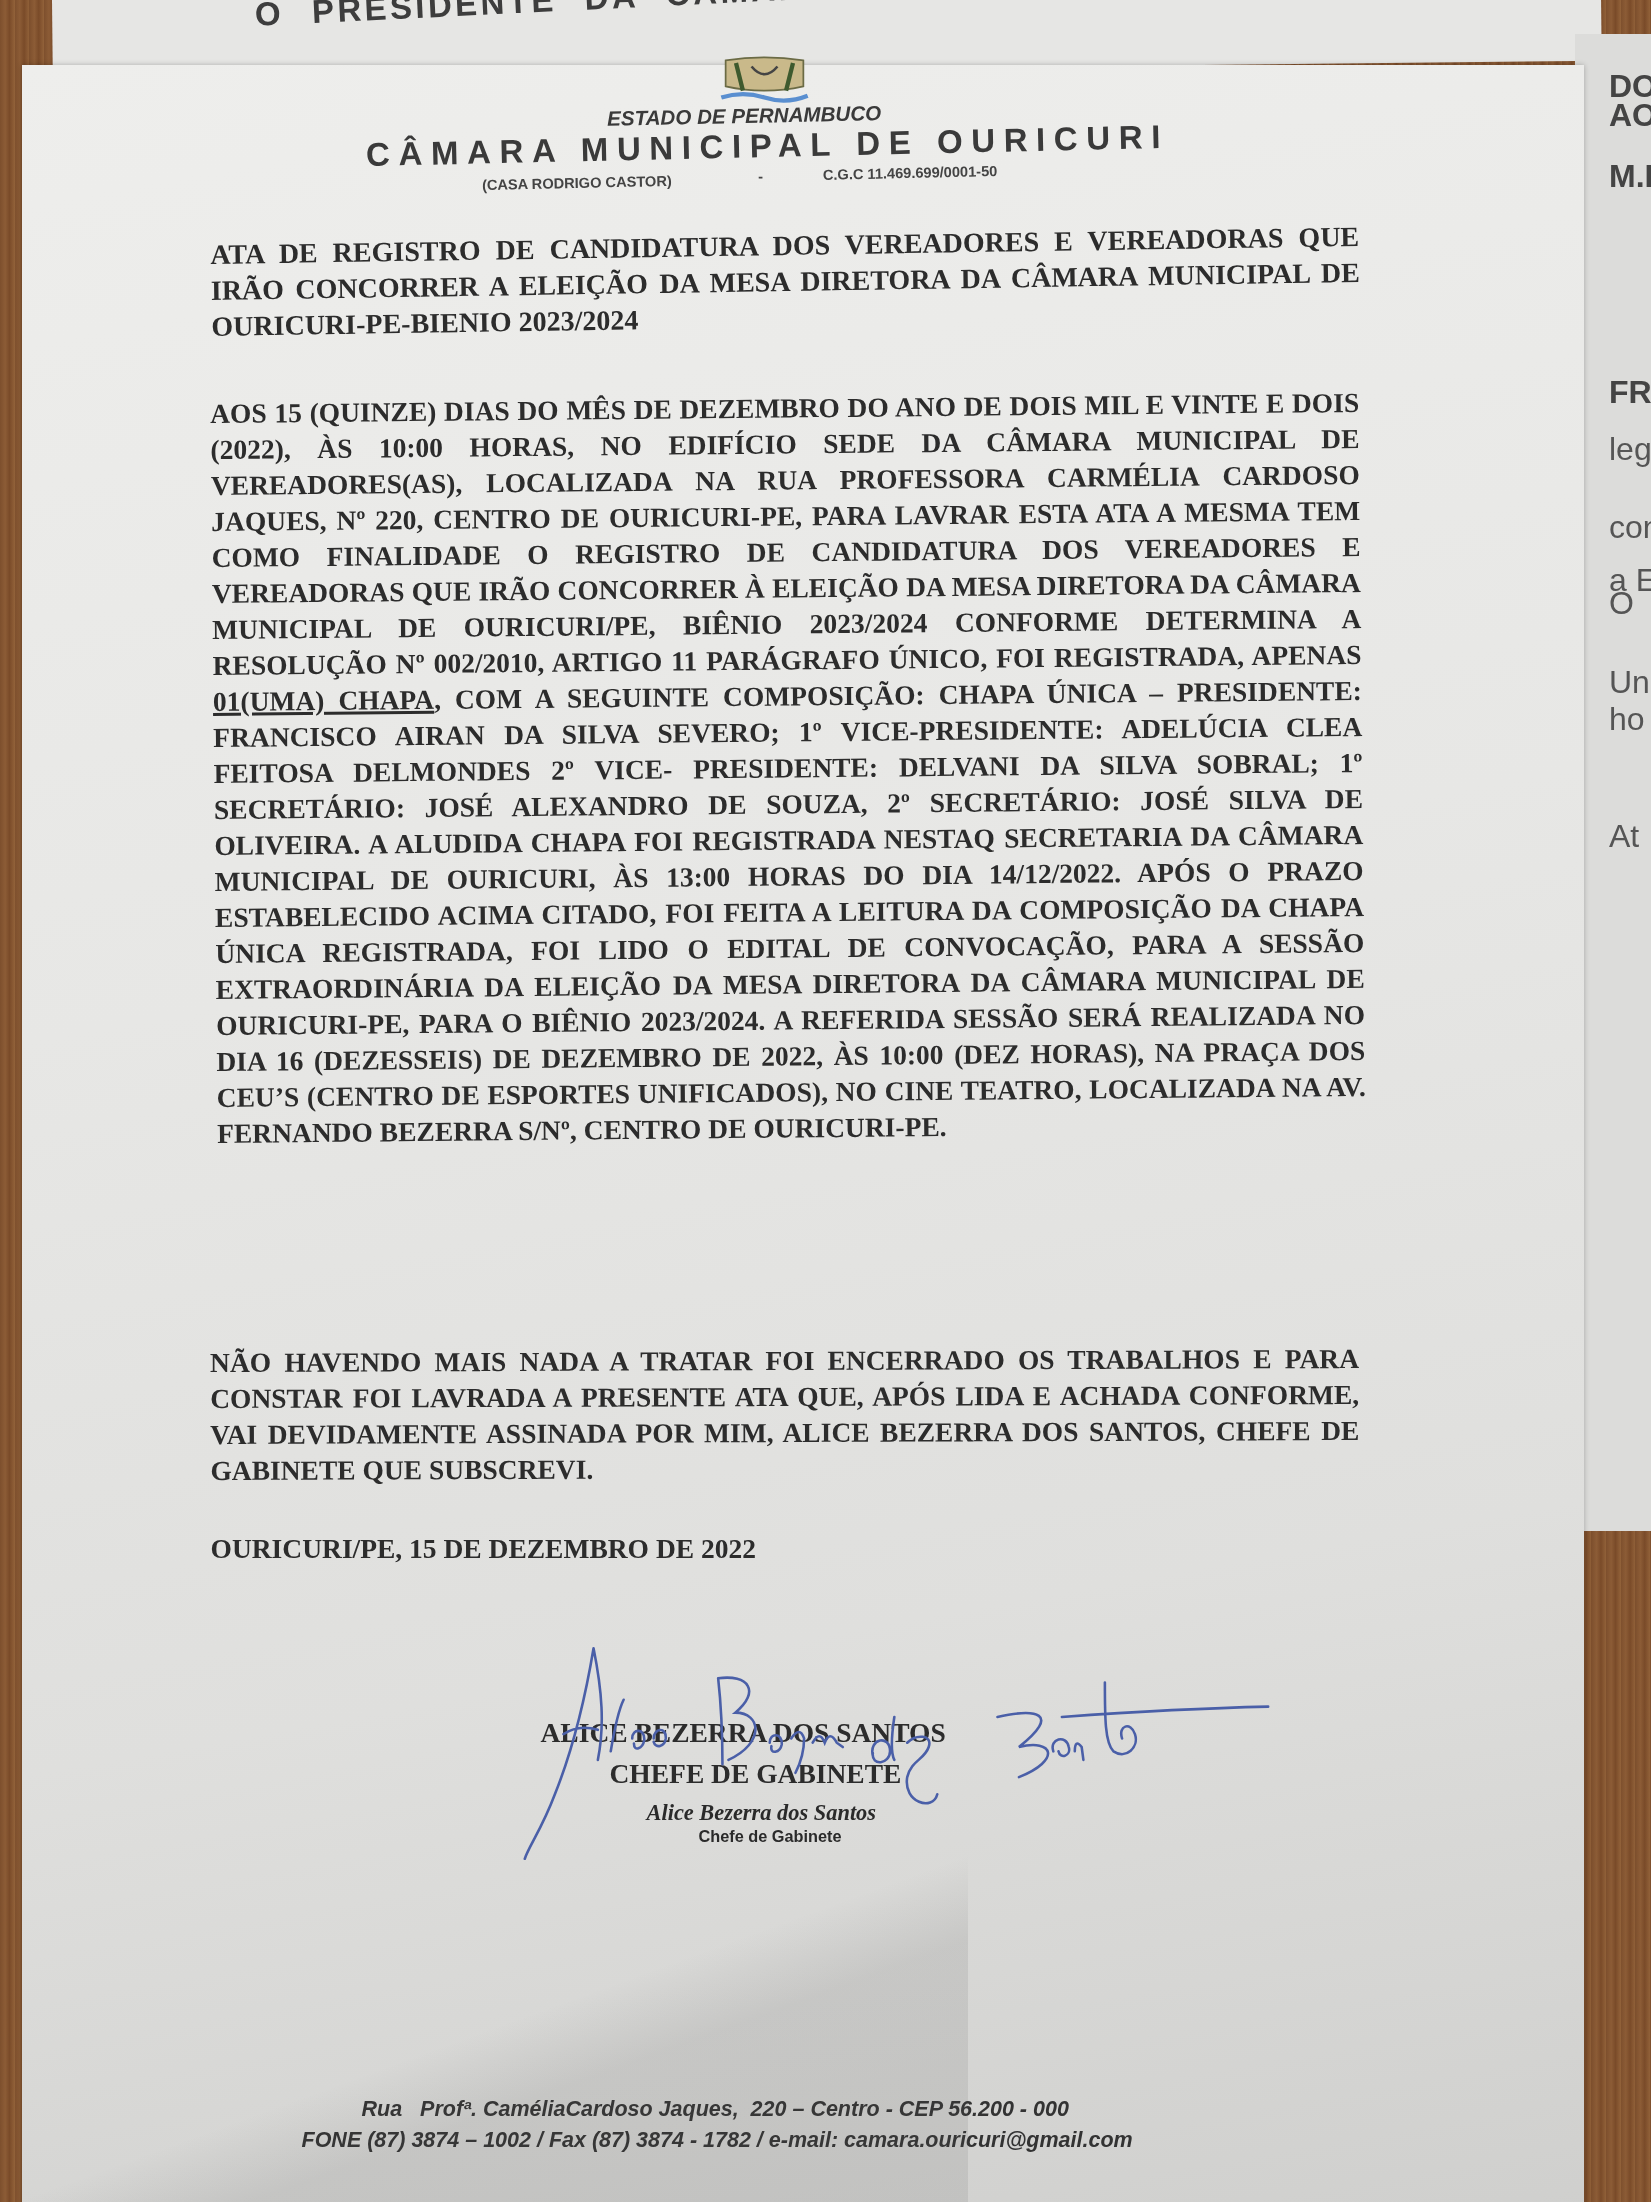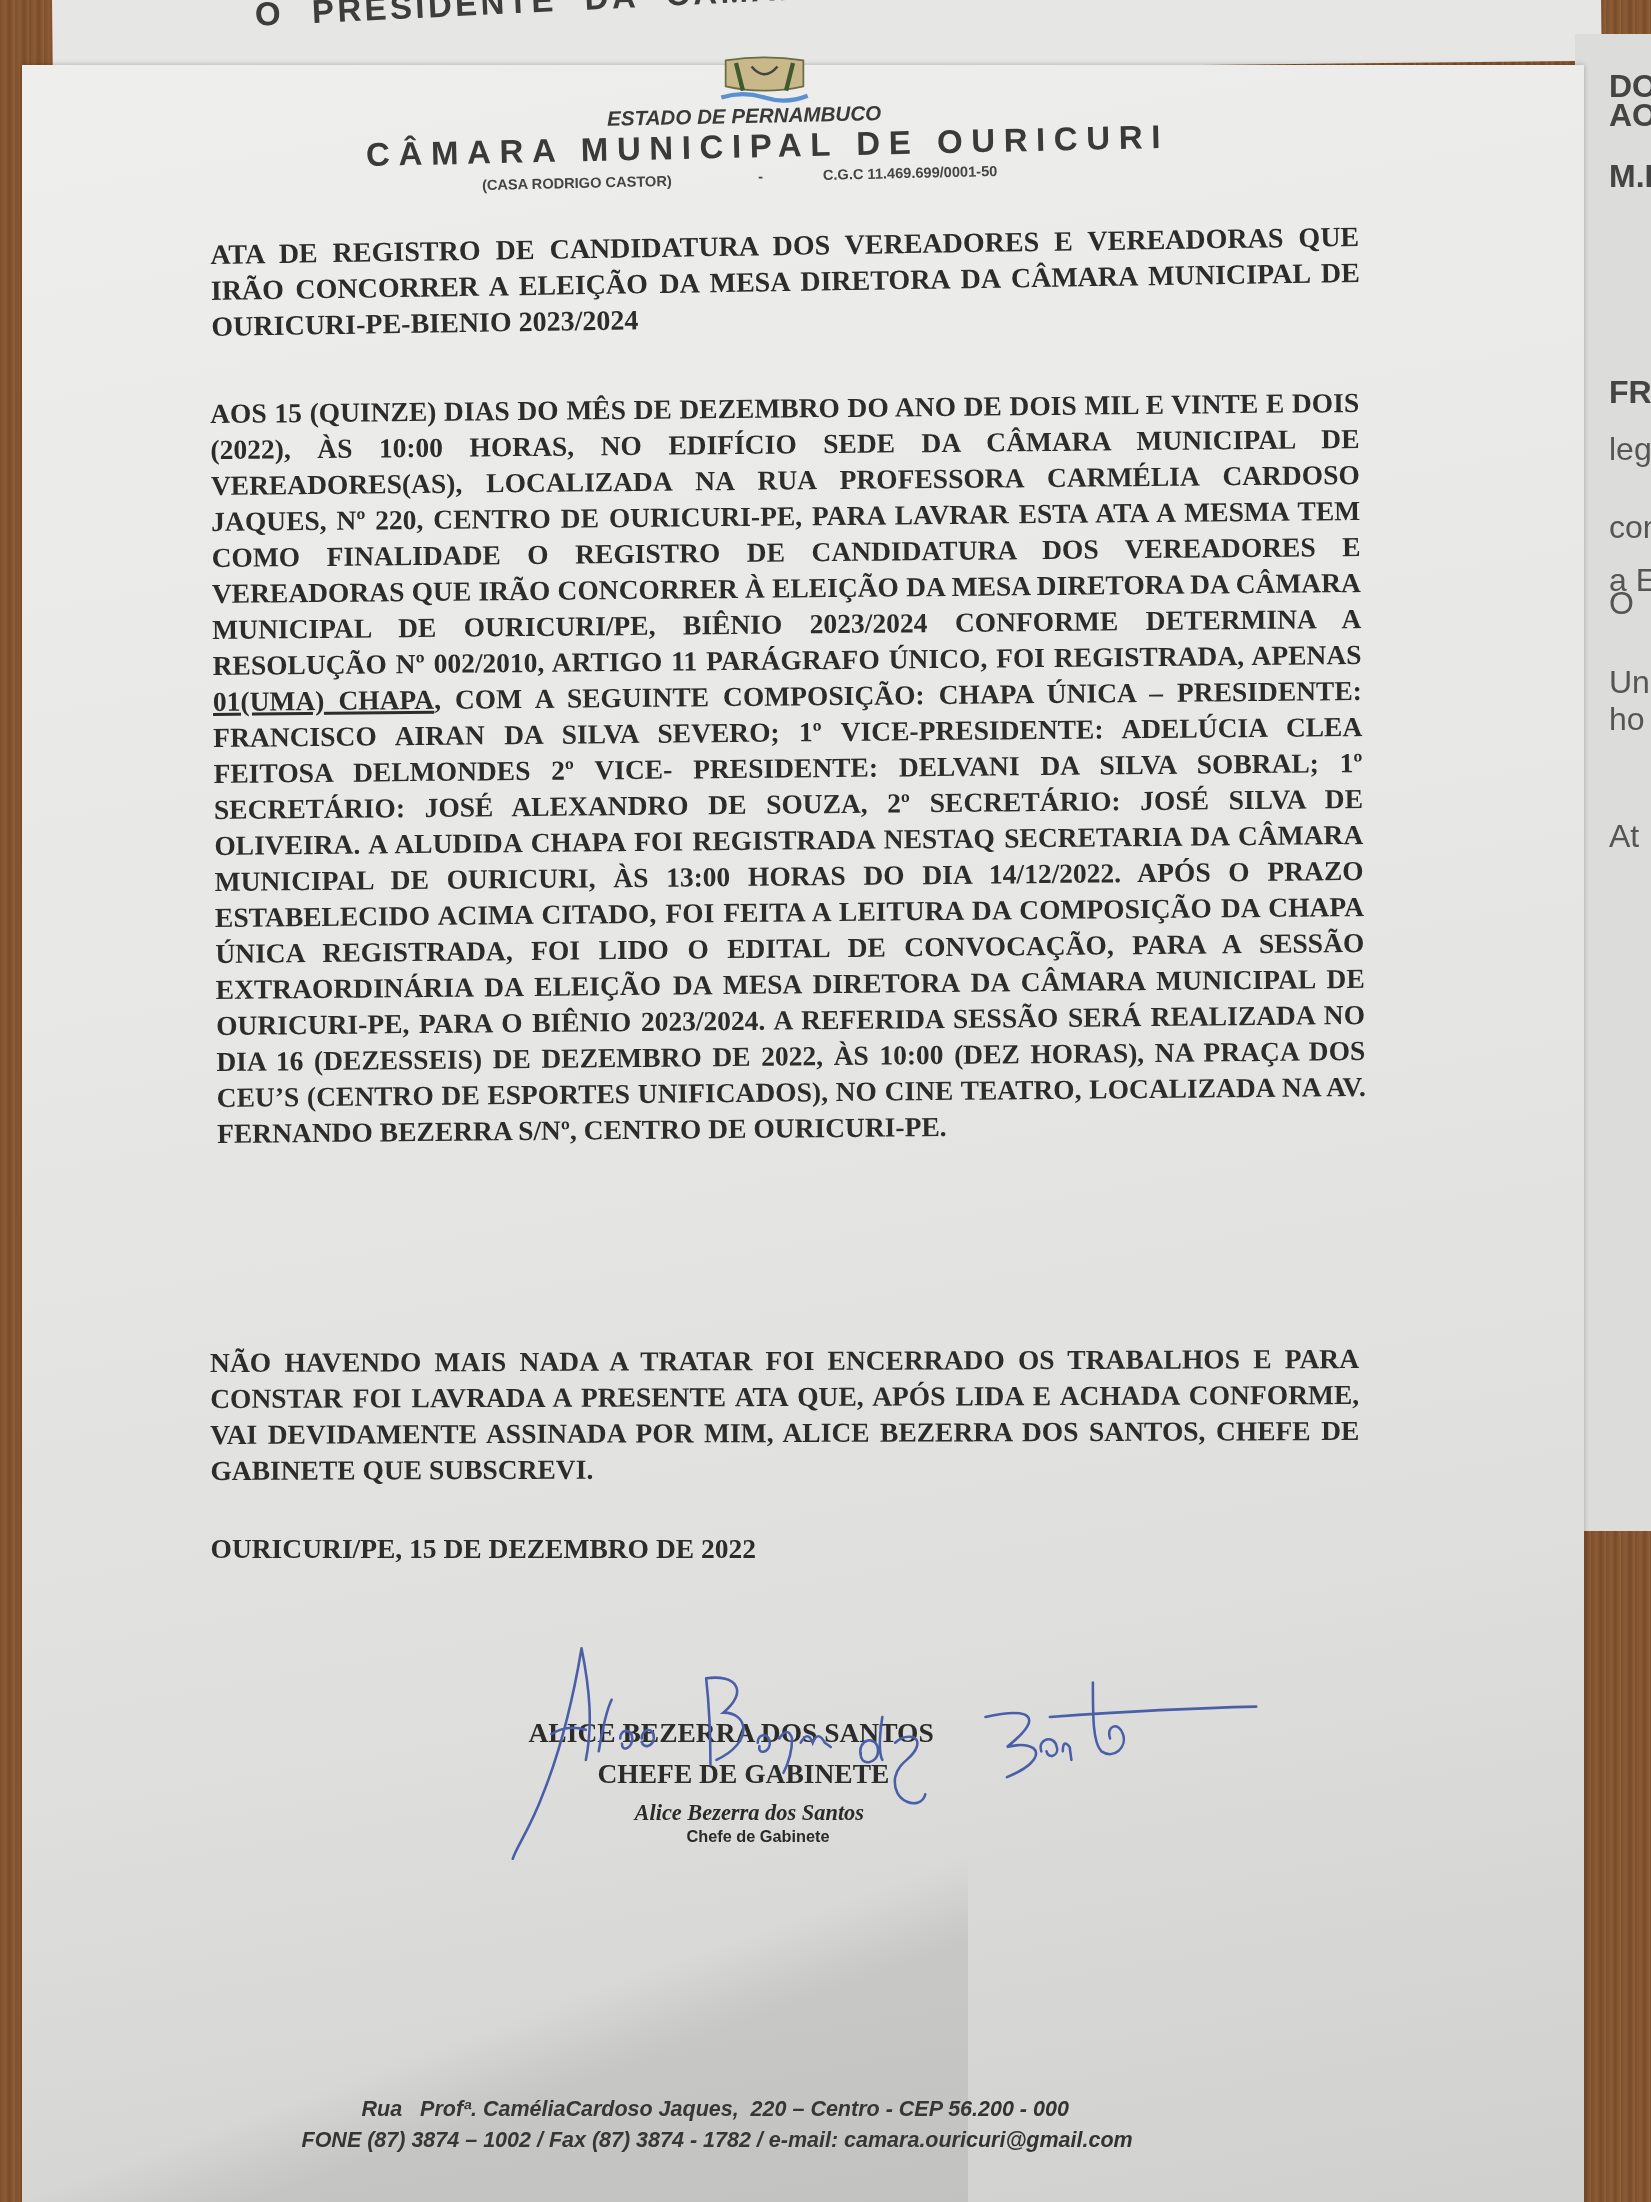--- a/index.html
+++ b/index.html
@@ -73,21 +73,21 @@
     position:absolute; left:188px; width:1149px;
     font-weight:700; color:#2c2c2c; text-align:justify;
     text-align-last:auto;
     transform-origin:left top;
   }
   .title-block { top:172px; font-size:28px; line-height:36px; transform:rotate(-0.9deg); }
   .para1 { top:331px; font-size:27.5px; line-height:36px; transform:rotate(-0.55deg); }
   .para2 { top:1280px; font-size:27.5px; line-height:36px; transform:rotate(-0.2deg); }
   .dateline { position:absolute; left:172px; top:1468px; font-weight:700; font-size:27.5px; color:#2c2c2c;margin-left:17px; }
   .u { text-decoration:underline; text-decoration-thickness:2.6px; }
-  .sig-area { position:absolute; left:4px; top:1566px; width:100%; height:310px; }
+  .sig-area { position:absolute; left:16px; top:1566px; width:100%; height:310px; }
   .sig-svg { position:absolute; left:465px; top:0; width:860px; height:275px; }
   .sig-name {
     position:absolute; left:503px; top:86px; font-weight:700; font-size:27.5px; color:#2c2c2c;
   }
   .sig-role {
     position:absolute; left:572px; top:127px; font-weight:700; font-size:27.5px; color:#2c2c2c;
   }
   .stamp-name {
     position:absolute; left:609px; top:169px; font-style:italic; font-weight:700;
     font-size:22.4px; color:#2a2a2a; font-family:"Liberation Serif", serif;

